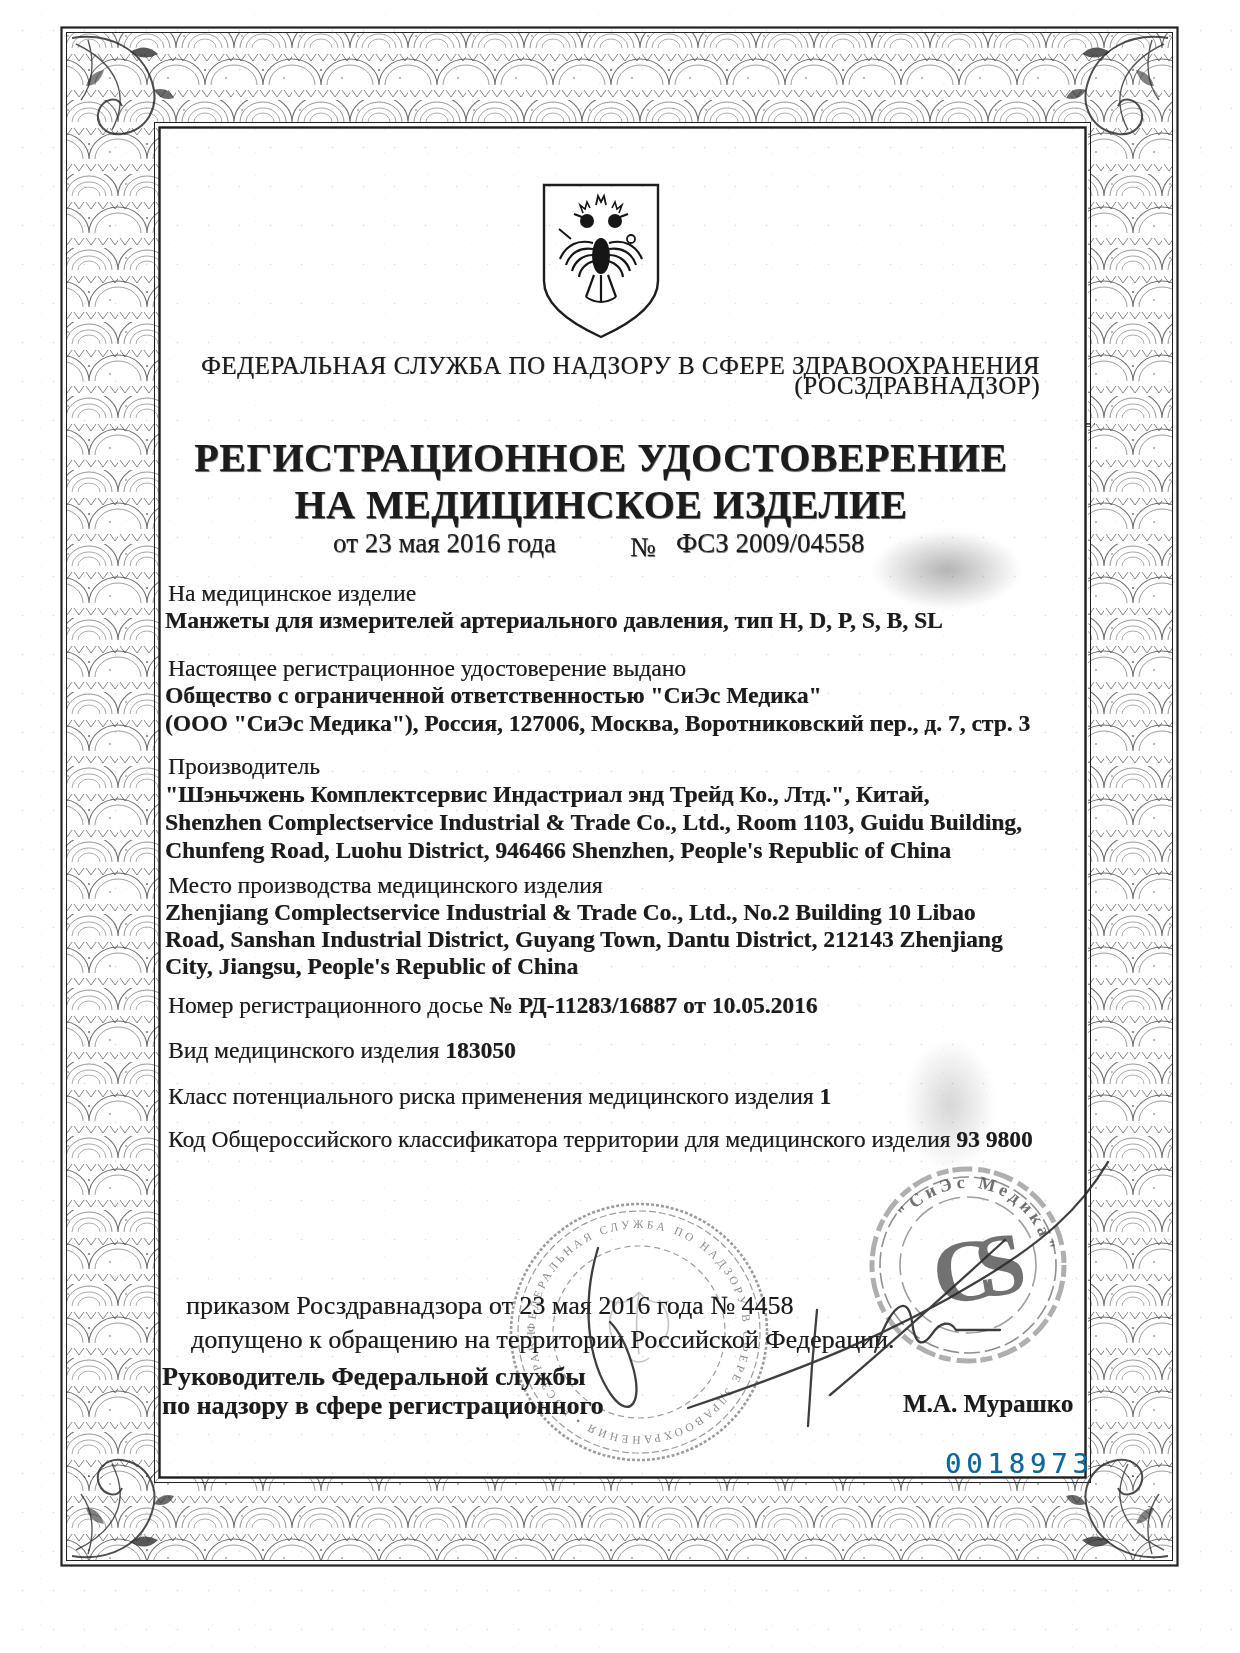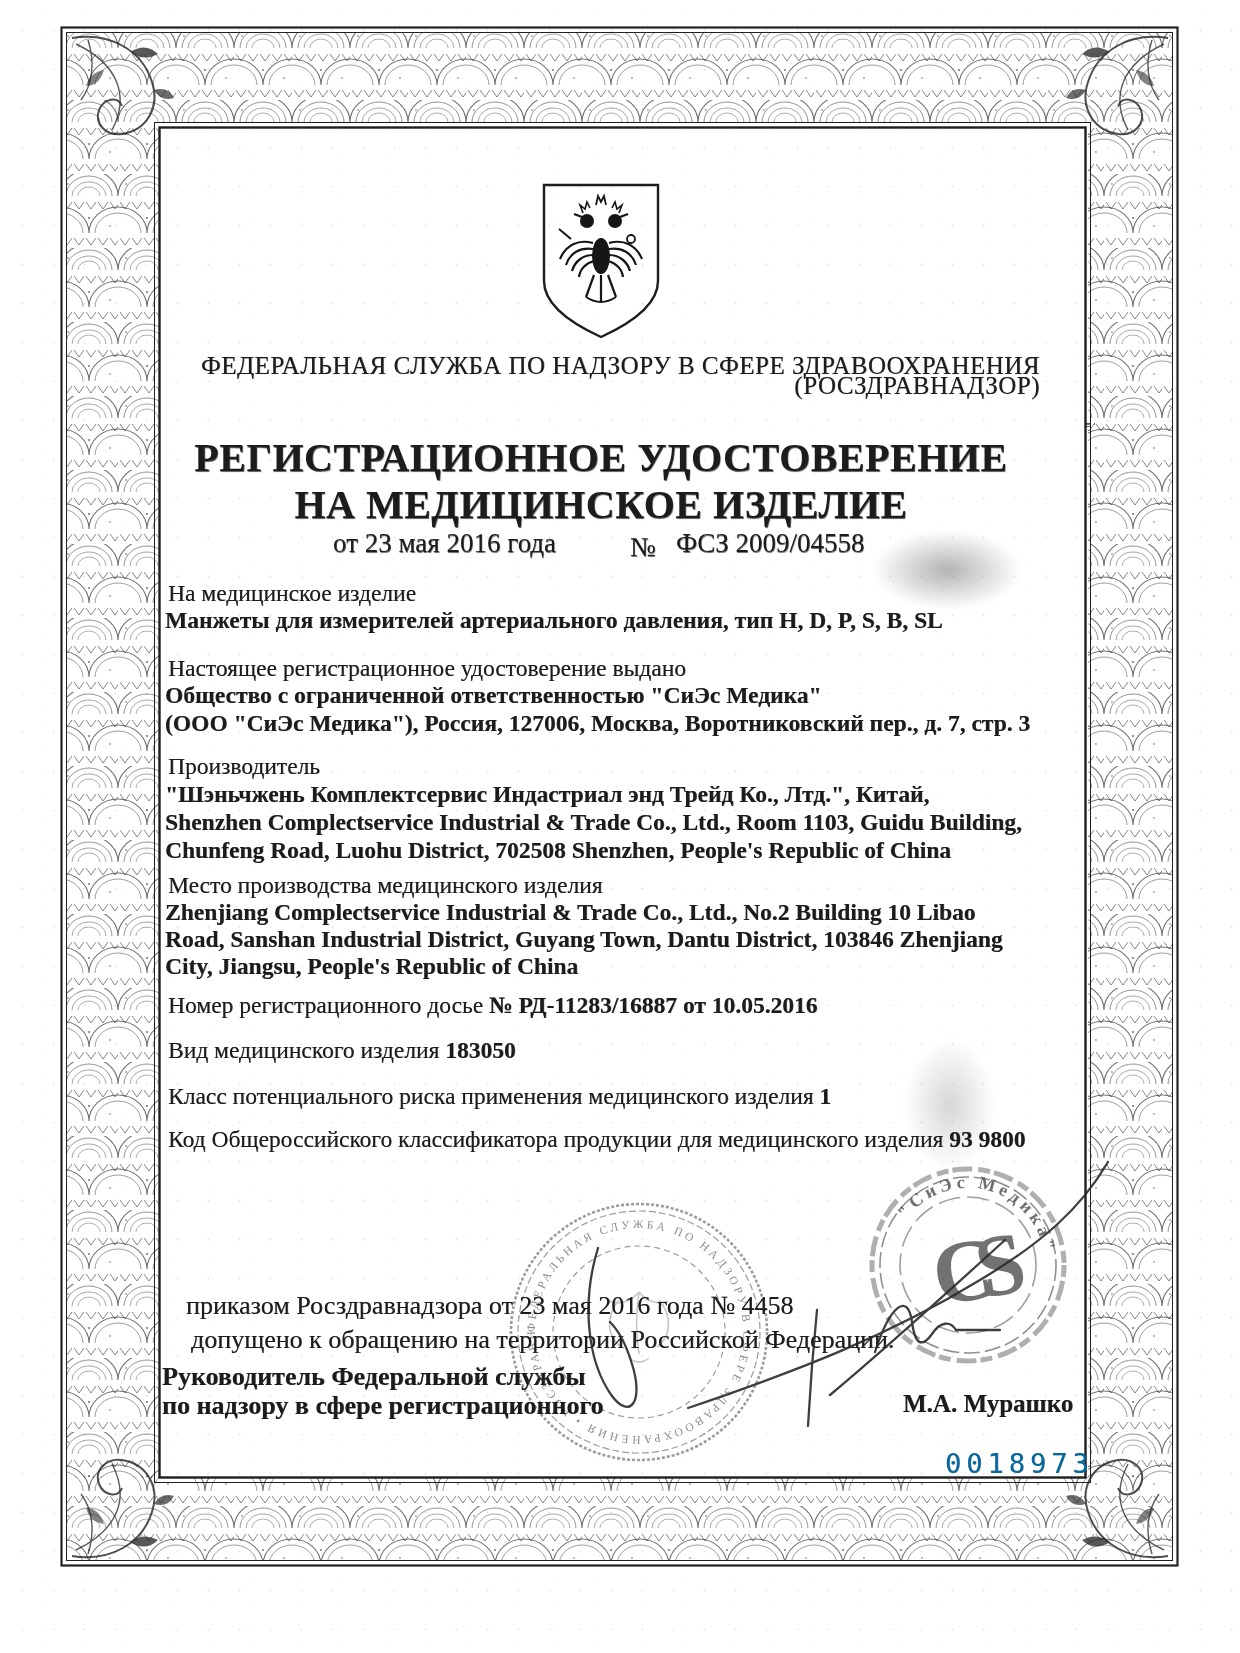--- a/index.html
+++ b/index.html
@@ -127,44 +127,44 @@
 <div class="line txt" style="left:168px;top:580px">На медицинское изделие</div>
 <div class="line b txt" style="left:165px;top:607px">Манжеты для измерителей артериального давления, тип H, D, P, S, B, SL</div>
 
 <div class="line txt" style="left:168px;top:655px">Настоящее регистрационное удостоверение выдано</div>
 <div class="line b txt" style="left:165px;top:682px">Общество с ограниченной ответственностью "СиЭс Медика"</div>
 <div class="line b txt" style="left:165px;top:710px">(ООО "СиЭс Медика"), Россия, 127006, Москва, Воротниковский пер., д. 7, стр. 3</div>
 
 <div class="line txt" style="left:168px;top:753px">Производитель</div>
 <div class="line b txt" style="left:165px;top:781px">"Шэньчжень Комплектсервис Индастриал энд Трейд Ко., Лтд.", Китай,</div>
 <div class="line b txt" style="left:165px;top:809px">Shenzhen Complectservice Industrial &amp; Trade Co., Ltd., Room 1103, Guidu Building,</div>
-<div class="line b txt" style="left:165px;top:837px">Chunfeng Road, Luohu District, 702508 Shenzhen, People's Republic of China</div>
+<div class="line b txt" style="left:165px;top:837px">Chunfeng Road, Luohu District, 946466 Shenzhen, People's Republic of China</div>
 
 <div class="line txt" style="left:168px;top:872px">Место производства медицинского изделия</div>
 <div class="line b txt" style="left:165px;top:899px">Zhenjiang Complectservice Industrial &amp; Trade Co., Ltd., No.2 Building 10 Libao</div>
-<div class="line b txt" style="left:165px;top:926px">Road, Sanshan Industrial District, Guyang Town, Dantu District, 103846 Zhenjiang</div>
+<div class="line b txt" style="left:165px;top:926px">Road, Sanshan Industrial District, Guyang Town, Dantu District, 212143 Zhenjiang</div>
 <div class="line b txt" style="left:165px;top:953px">City, Jiangsu, People's Republic of China</div>
 
 <div class="line txt" style="left:168px;top:992px">
   <span>Номер регистрационного досье</span>
   <span class="b">№ РД-11283/16887 от 10.05.2016</span>
 </div>
 
 <div class="line txt" style="left:168px;top:1037px">
   <span>Вид медицинского изделия</span>
   <span class="b">183050</span>
 </div>
 
 <div class="line txt" style="left:168px;top:1083px">
   <span>Класс потенциального риска применения медицинского изделия</span>
   <span class="b">1</span>
 </div>
 
 <div class="line txt" style="left:168px;top:1126px">
-  <span>Код Общероссийского классификатора продукции для медицинского изделия</span>
+  <span>Код Общероссийского классификатора территории для медицинского изделия</span>
   <span class="b">93 9800</span>
 </div>
 
 <svg class="seal1" width="272" height="272" viewBox="0 0 272 272">
   <g fill="none" stroke="#848484" opacity=".8">
     <circle cx="136" cy="136" r="128" stroke-width="2.6" stroke-dasharray="3 2"></circle>
     <circle cx="136" cy="136" r="121" stroke-width="1.2" stroke-dasharray="7 3"></circle>
     <circle cx="136" cy="136" r="86" stroke-width="1.2" stroke-dasharray="6 4"></circle>
   </g>
   <defs>

